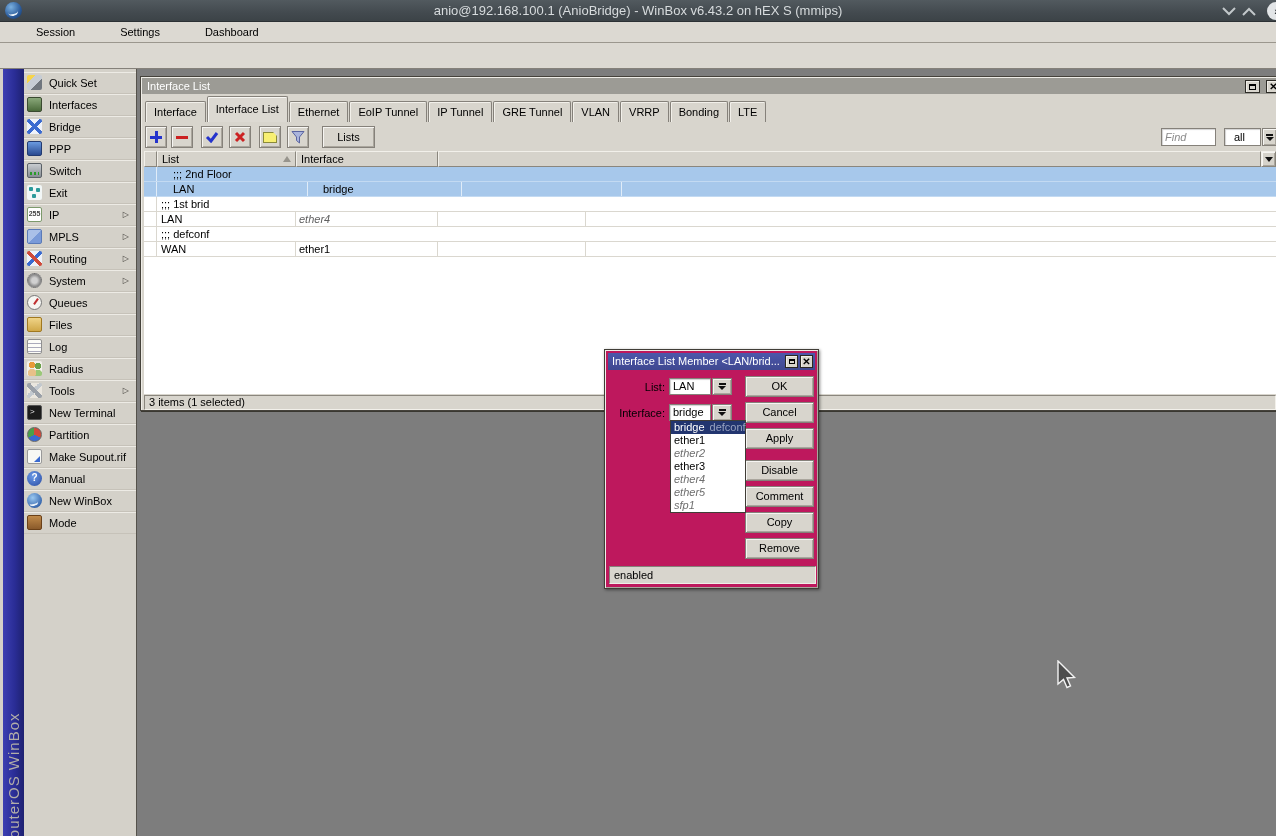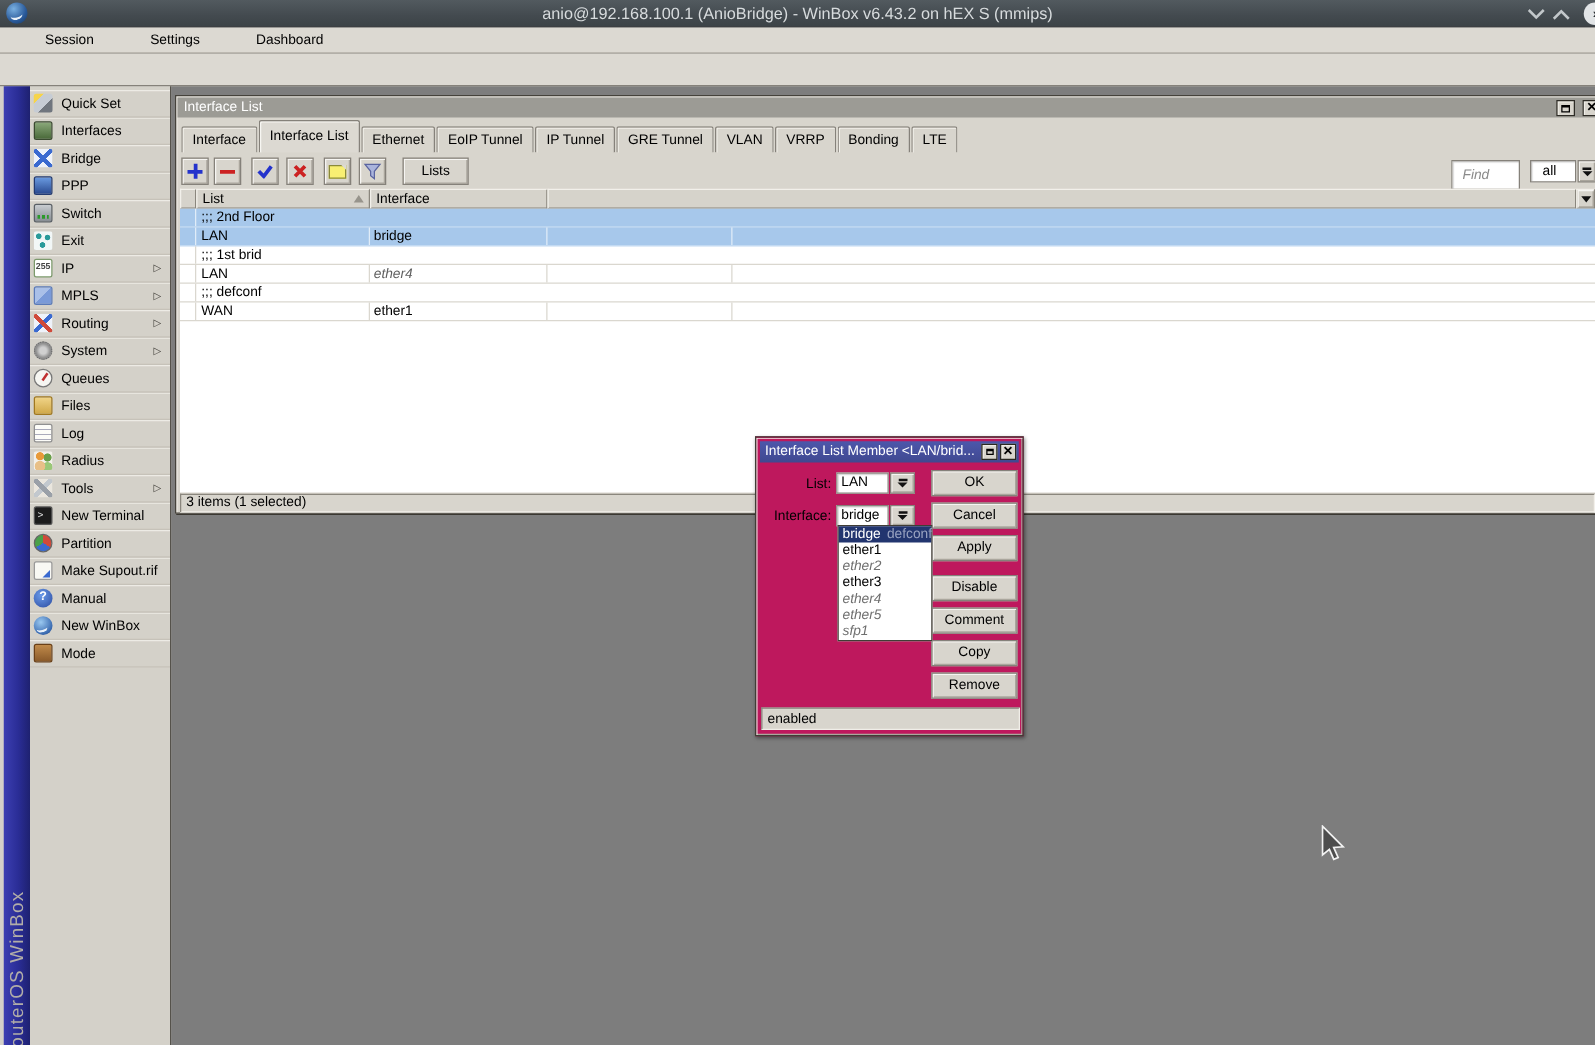--- a/index.html
+++ b/index.html
@@ -129,22 +129,22 @@
          justify-content:center; }
   .icon-plus { position:relative; width:12px; height:12px; }
   .icon-plus::before { content:''; position:absolute; left:4.5px; top:0; width:3px; height:12px; background:#2433cc; }
   .icon-plus::after  { content:''; position:absolute; top:4.5px; left:0; width:12px; height:3px; background:#2433cc; }
   .icon-minus { width:12px; height:3px; background:#cc2222; }
   .icon-note { position:relative; width:14px; height:11px; background:#f8ef72; border:1px solid #8a8a3a; }
   .icon-note::after { content:''; position:absolute; right:-1px; top:-1px; width:0; height:0;
          border-left:4px solid transparent; border-top:4px solid #dcd9d2; }
   .lists-btn { position:absolute; left:181px; top:49px; width:53px; height:22px; text-align:center;
          line-height:20px; }
-  .find-input { position:absolute; left:1020px; top:51px; width:55px; height:24px; font-size:11px;
-         padding-left:8px; font-family:"Liberation Sans",sans-serif; outline:none; }
+  .find-input { position:absolute; left:1020px; top:51px; width:55px; height:18px; font-size:11px;
+         padding-left:3px; font-family:"Liberation Sans",sans-serif; outline:none; }
   .find-input::placeholder { font-style:italic; color:#8a8a8a; }
   .all-box { position:absolute; left:1083px; top:51px; width:37px; height:18px; line-height:16px;
          padding-left:9px; }
   .all-btn { position:absolute; left:1121px; top:51px; width:15px; height:18px; display:flex;
          align-items:center; justify-content:center; }
   .dg { display:inline-flex; flex-direction:column; align-items:center; gap:1px; }
   .dg-bar { width:7px; height:2px; background:#111; }
   .dg-tri { width:0; height:0; border:4px solid transparent; border-top:4px solid #111; border-bottom:0; }
   .tri-down { width:0; height:0; border:4px solid transparent; border-top:5px solid #111; border-bottom:0; }
 
@@ -160,21 +160,21 @@
   .sort { width:0; height:0; border-left:4px solid transparent; border-right:4px solid transparent;
           border-bottom:6px solid #97948c; }
   .grid-body { position:absolute; left:3px; top:90px; width:1132px; height:227px; background:#fff; }
   .trow { height:15px; display:flex; line-height:14px; border-bottom:1px solid #dad7cf; }
   .trow .c0 { width:13px; border-right:1px solid #dad7cf; }
   .c-list { width:139px; padding-left:4px; border-right:1px solid #dad7cf; }
   .c-iface { width:142px; padding-left:3px; border-right:1px solid #dad7cf; }
   .c-x { width:148px; border-right:1px solid #dad7cf; }
   .c-fill { flex:1; }
   .c-comment { flex:1; padding-left:4px; }
-  .trow.sel { background:#a7c8eb; border-bottom:1px solid #c3daf2; }
+  .trow.sel { background:#a7c8eb; border-bottom:1px solid #c3daf2;gap:12px; }
   .trow.sel .c0, .trow.sel .c-list, .trow.sel .c-iface, .trow.sel .c-x
       { border-right:1px solid rgba(255,255,255,.65); }
   .inactive-if { font-style:italic; color:#5f5f5f; }
   .grid-status { position:absolute; left:3px; top:318px; width:1132px; height:15px; background:#d8d5cd;
       border:1px solid; border-color:#8a867d #f2f0ea #f2f0ea #8a867d; line-height:13px; padding-left:4px; }
 
   
   .dialog { position:absolute; left:604px; top:349px; width:215px; height:240px; background:#be185d;
       border:1px solid #403d36; box-shadow:inset 1px 1px 0 #f0eee8, inset -1px -1px 0 #aaa69d,
       1px 1px 3px rgba(0,0,0,.45); z-index:10; }

